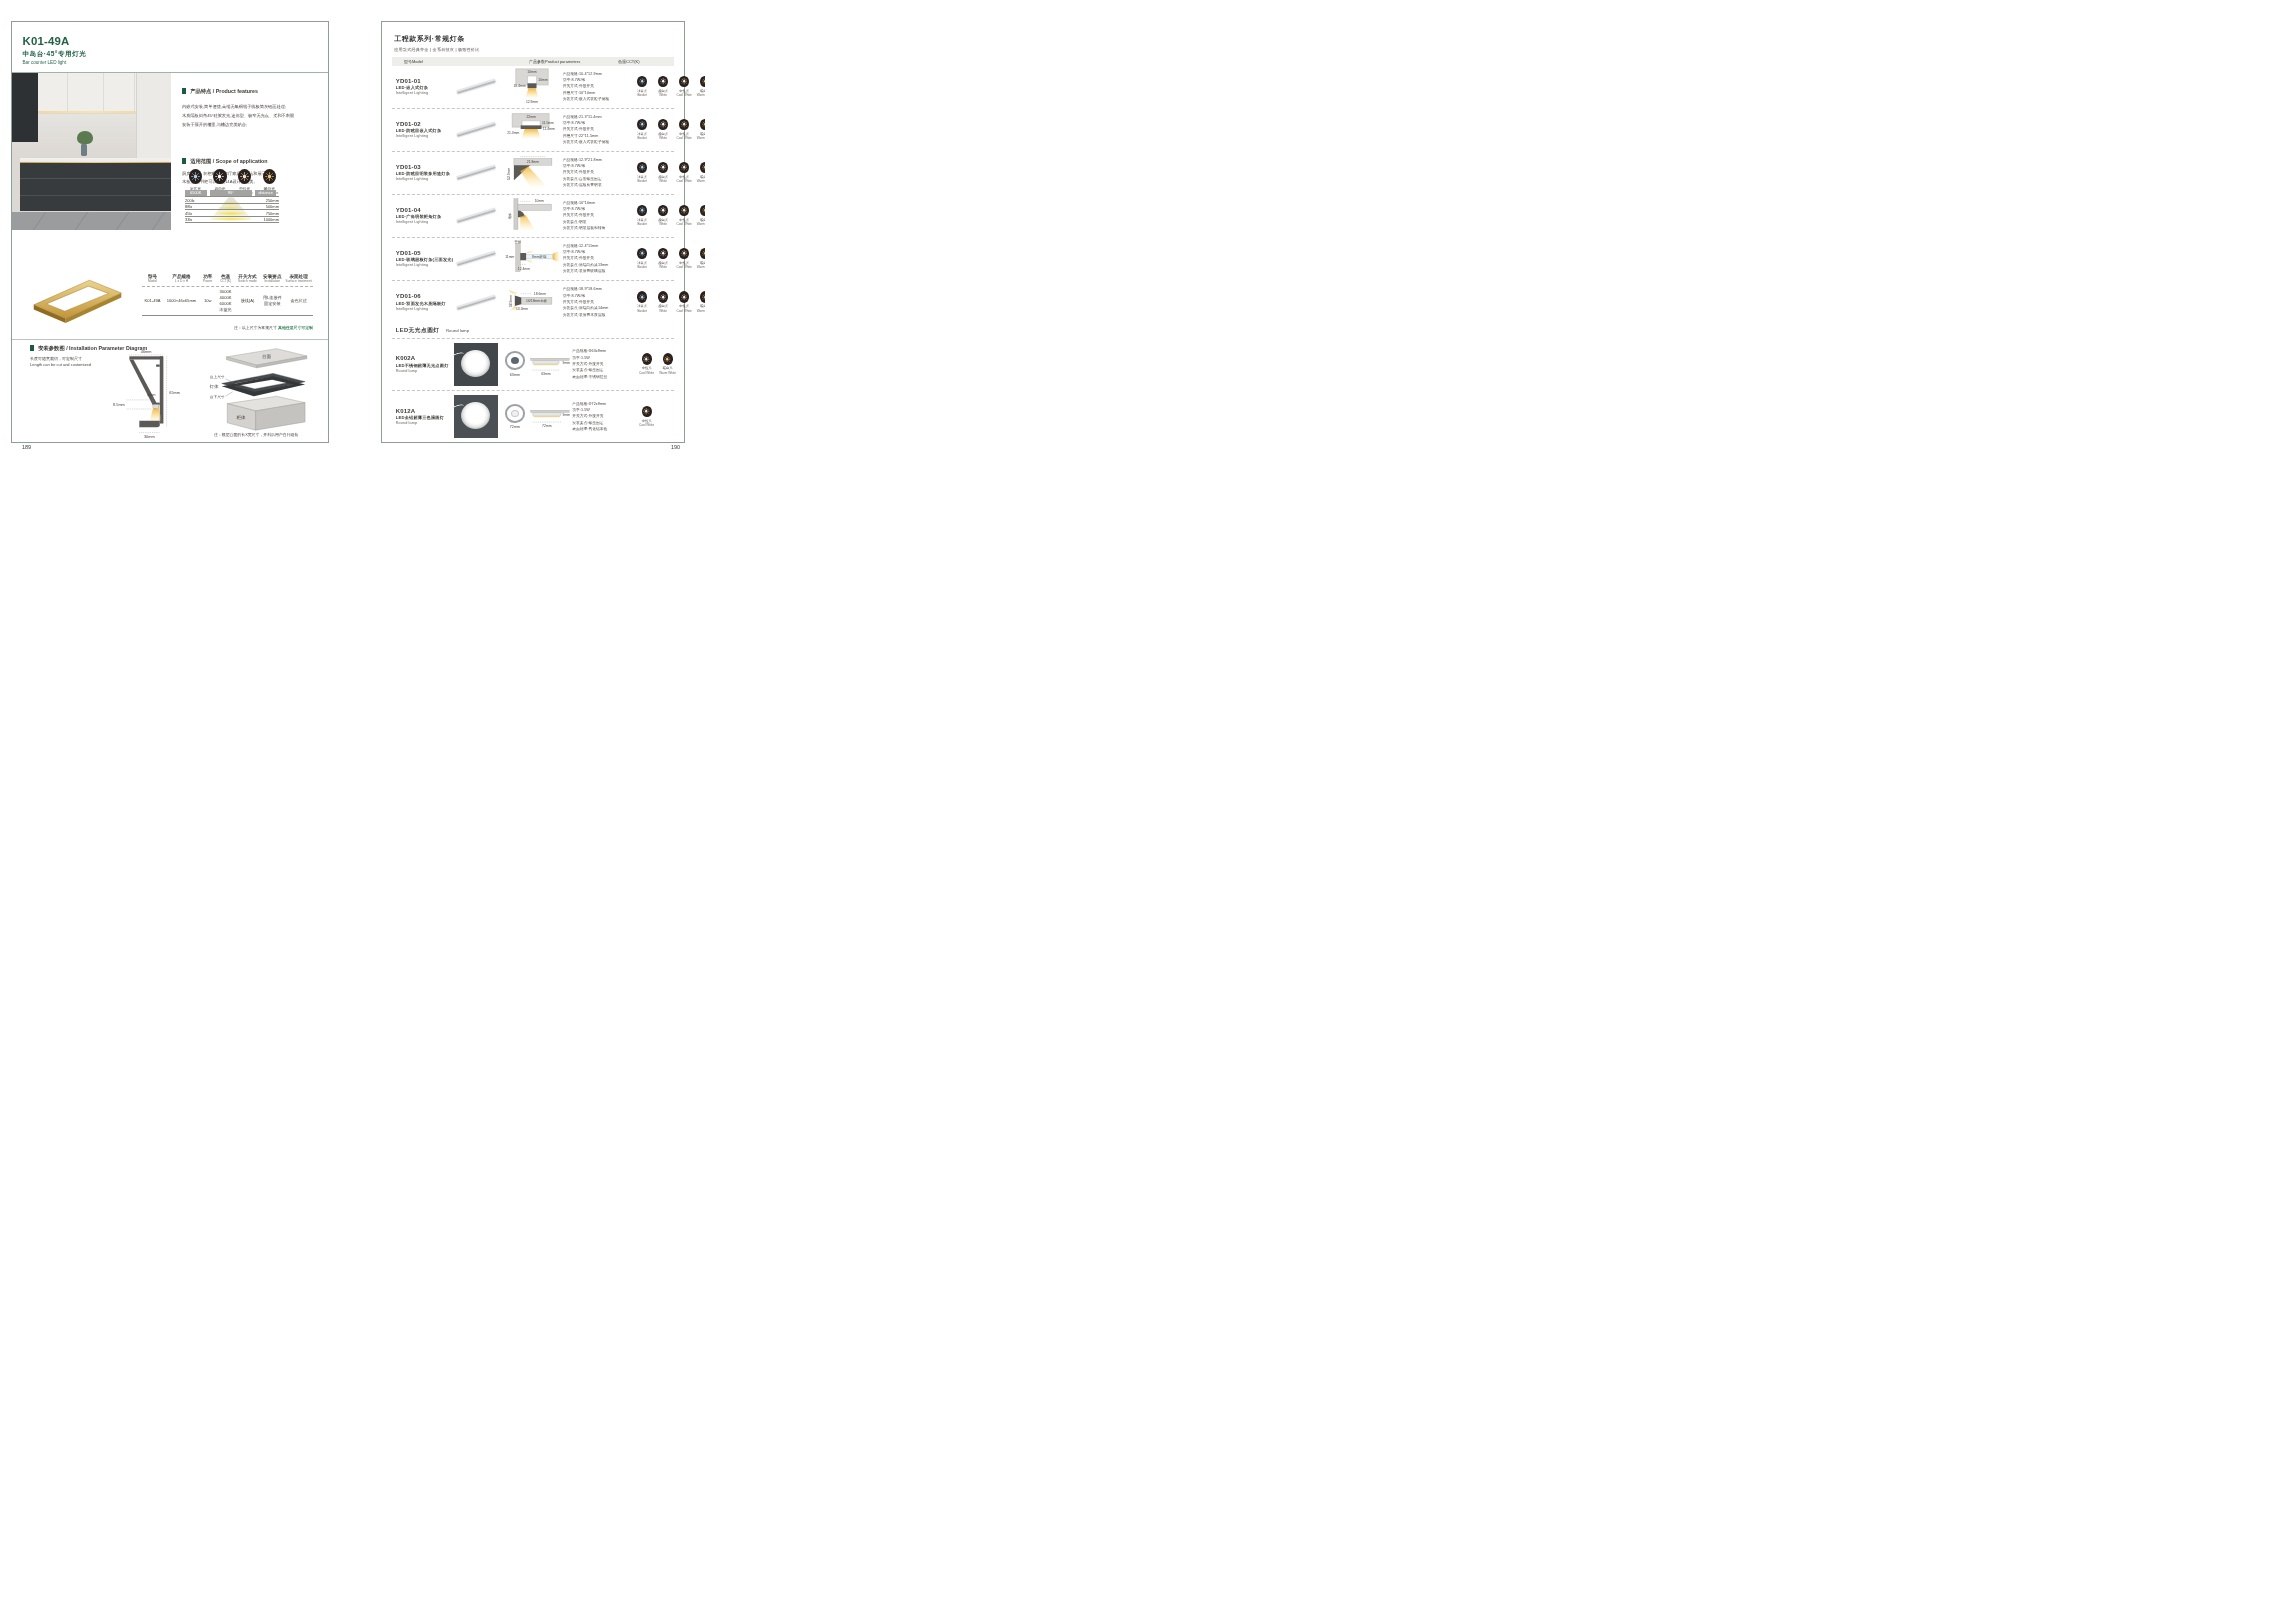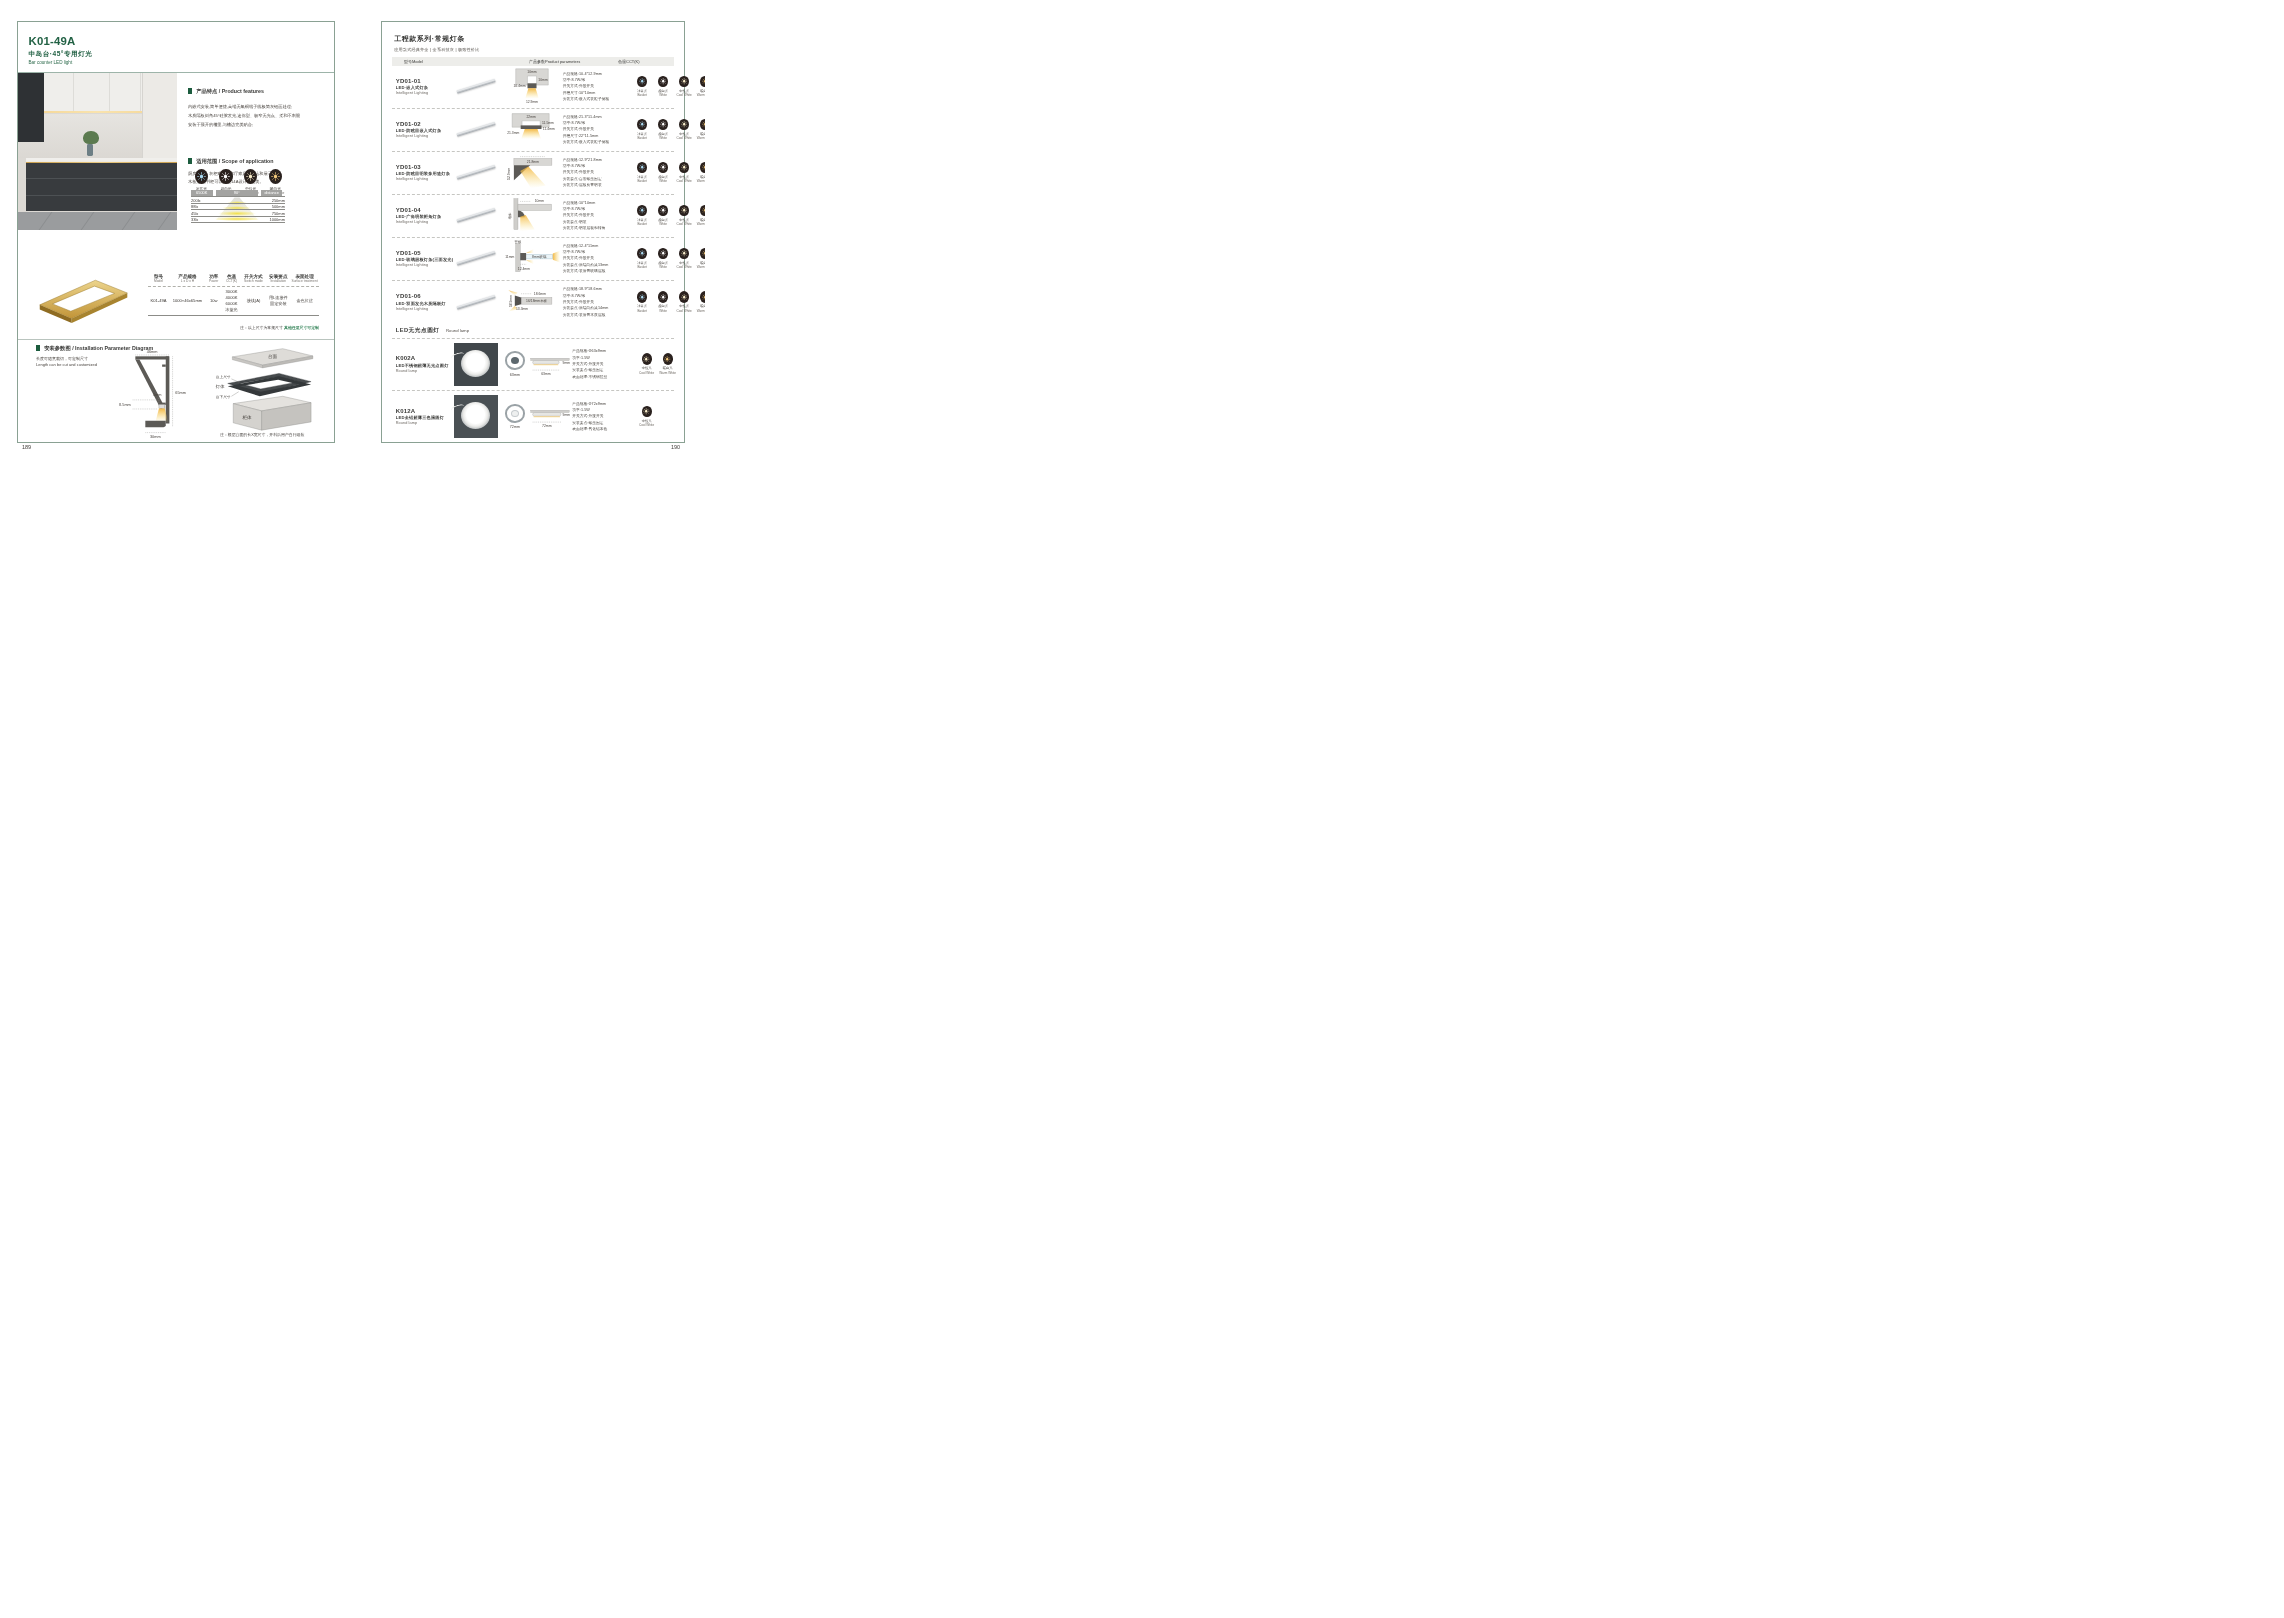--- a/index.html
+++ b/index.html
@@ -1,18 +1,18 @@
 <!DOCTYPE html>
 <html style="font-size:7.3px"><head>
 <meta charset="utf-8">
 <style>
   html,body{margin:0;padding:0;background:#fff;}
   body{width:705px;height:460px;position:relative;font-family:"Liberation Sans",sans-serif;color:#3c3836;overflow:hidden;}
   .page{position:absolute;top:20.6px;height:420px;border:0.5px solid #8aa193;background:#fff;}
-  #page-left{left:17px;width:316px;}
+  #page-left{left:11px;width:316px;}
   #page-right{left:381px;width:302px;}
   .pagenum{position:absolute;top:444px;font-size:5.5px;color:#44403c;}
   #pn-left{left:22px;} #pn-right{left:671px;}
 
   
   .ltitle{position:absolute;left:10.5px;top:13.7px;}
   .ltitle .model{font-size:11.4px;font-weight:bold;color:#236245;letter-spacing:0.2px;}
   .ltitle .cn{font-size:6.6px;font-weight:bold;color:#236245;margin-top:2.3px;letter-spacing:0.5px;}
   .ltitle .en{font-size:4.6px;color:#2e6b4d;margin-top:1.4px;}
   .l-titleline{position:absolute;left:0;top:50px;width:100%;height:0.5px;background:#9db4a9;}

